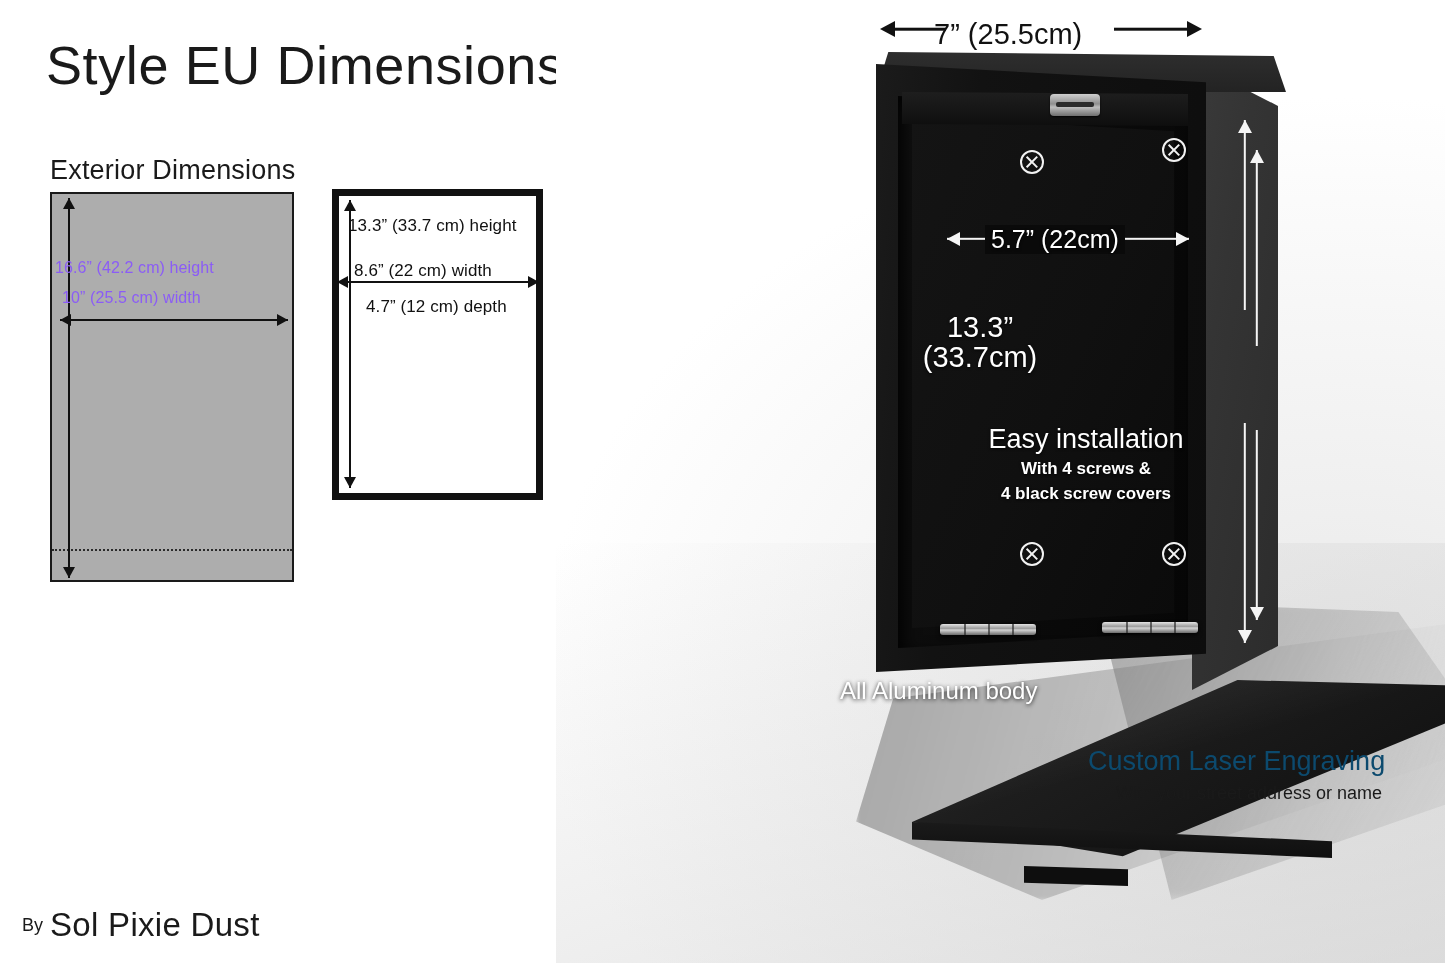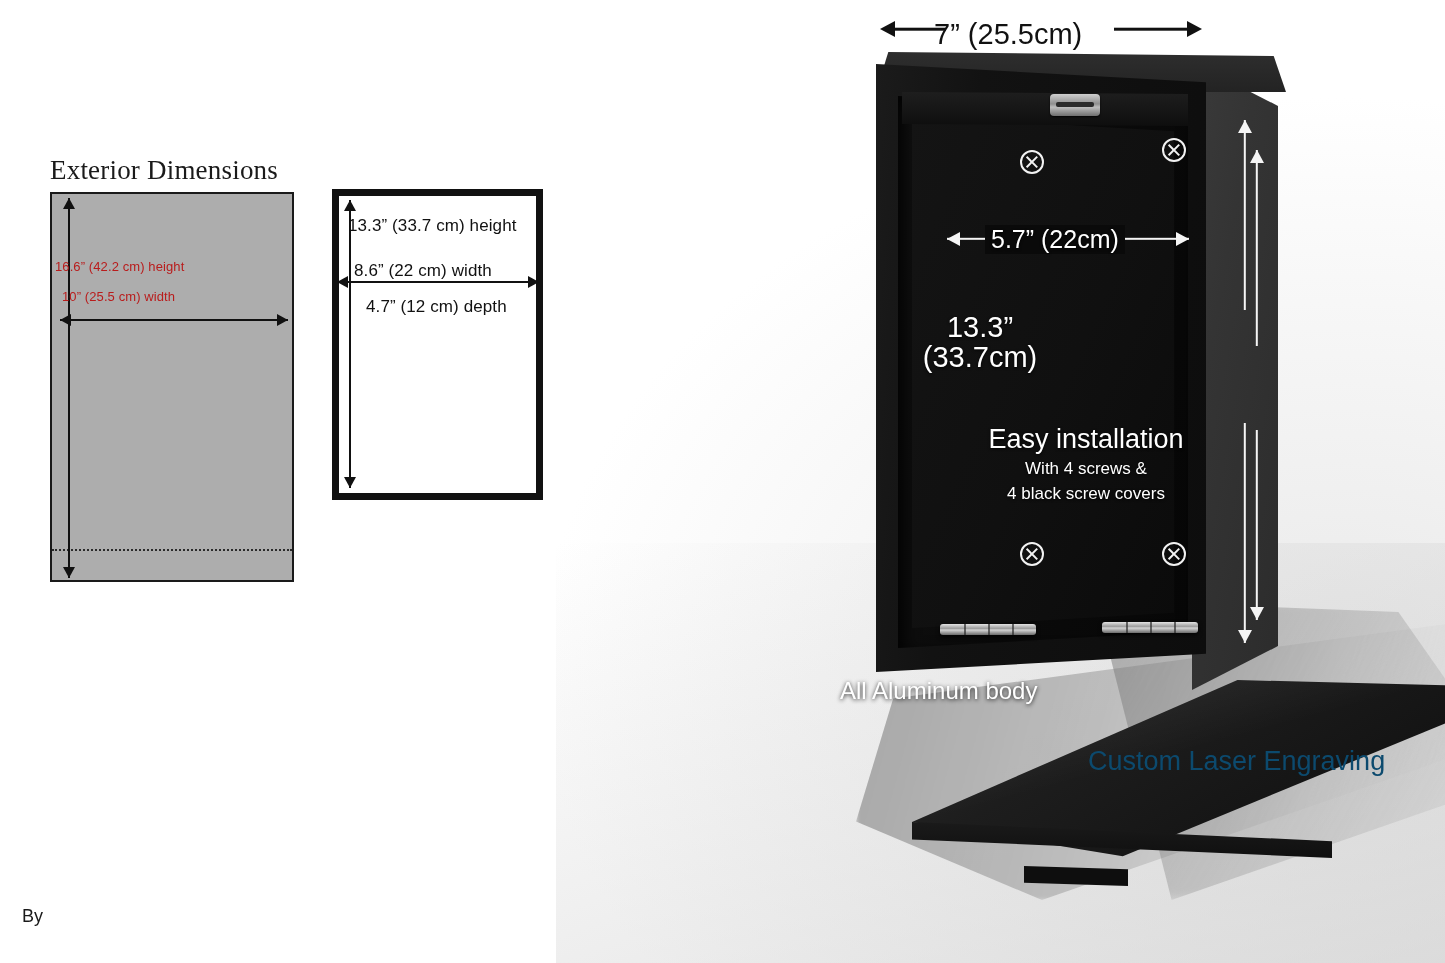--- a/index.html
+++ b/index.html
@@ -14,21 +14,21 @@
   
   .title{
     position:absolute;left:46px;top:34px;
     font-size:54px;font-weight:300;letter-spacing:.6px;
     color:#1a1a1a;white-space:nowrap;
   }
 
   
   .panel-head{
     position:absolute;font-size:27px;font-weight:300;color:#1a1a1a;
-    white-space:nowrap;letter-spacing:.2px;font-family:Liberation Serif, serif;
+    white-space:nowrap;letter-spacing:.2px;
   }
   #head-ext{left:50px;top:155px;}
   #head-int{left:320px;top:155px;}
   #head-sec{left:614px;top:152px;}
 
   
   #ext-box{
     position:absolute;left:50px;top:192px;width:244px;height:390px;
     background:#adadad;border:2px solid #1a1a1a;box-sizing:border-box;
   }
@@ -52,21 +52,21 @@
   .h-arrow .shaft{position:absolute;top:50%;left:0;width:100%;height:2px;
      background:#111;transform:translateY(-50%);}
   .h-arrow .head-l,.h-arrow .head-r{
      position:absolute;top:50%;width:0;height:0;transform:translateY(-50%);
      border-top:6px solid transparent;border-bottom:6px solid transparent;}
   .h-arrow .head-l{left:0;border-right:11px solid #111;}
   .h-arrow .head-r{right:0;border-left:11px solid #111;}
   #ext-horz{left:60px;top:313px;width:228px;height:14px;}
 
   .ext-label{
-    position:absolute;font-size:13px;color:#b91c1c;white-space:nowrap;
+    position:absolute;font-size:16px;color:#8b5cf6;white-space:nowrap;
     font-weight:400;letter-spacing:.1px;
   }
   #ext-lab-h{left:55px;top:259px;}
   #ext-lab-w{left:62px;top:289px;}
 
   
   #int-box{
     position:absolute;left:332px;top:189px;width:211px;height:311px;
     background:#ffffff;border:7px solid #111;box-sizing:border-box;
   }
@@ -247,21 +247,21 @@
     font-weight:300;white-space:nowrap;text-shadow:0 1px 3px rgba(0,0,0,.9);
     background:linear-gradient(#0a0a0a,#0a0a0a);padding:0 6px;
   }
 
   
   #easy-block{
     position:absolute;left:962px;top:424px;width:248px;text-align:center;color:#fff;
     text-shadow:0 1px 3px rgba(0,0,0,.9);
   }
   #easy-block .h{font-size:27px;font-weight:300;line-height:1.15;}
-  #easy-block .s{font-size:17px;font-weight:400;line-height:1.3;margin-top:3px;}
+  #easy-block .s{font-size:17px;font-weight:700;line-height:1.3;margin-top:3px;}
 
   
   #arr-side-top{left:1238px;top:120px;width:14px;height:190px;}
   #arr-side-bot{left:1238px;top:423px;width:14px;height:220px;}
   #lab-166{
     position:absolute;left:1198px;top:316px;width:110px;text-align:center;
     color:#ffffff;font-size:24px;line-height:1.1;font-weight:300;
     text-shadow:0 1px 3px rgba(0,0,0,.9);
   }
 
@@ -319,20 +319,21 @@
   #lab-engrave-sub{
     position:absolute;left:1116px;top:783px;color:#1a1a1a;font-size:18px;font-weight:300;
     white-space:nowrap;
   }
 </style>
 </head>
 <body>
 
 <div id="stage">
 
+  <div class="title">Style EU Dimensions</div>
 
   <div class="panel-head" id="head-ext">Exterior Dimensions</div>
 
   <div id="ext-box"></div>
   <div id="ext-dotted"></div>
 
   <div class="v-arrow" id="ext-vert">
     <div class="shaft"></div>
     <div class="head-up"></div>
     <div class="head-dn"></div>
@@ -379,20 +380,21 @@
     <div class="head-l"></div>
     <div class="head-r"></div>
   </div>
   <div class="sec-label" id="sec-lab-w1">4” (10.2 cm)</div>
   <div class="sec-label" id="sec-lab-w2">width</div>
   <div class="sec-label" id="sec-lab-d1">2.9” (7.5 cm)</div>
   <div class="sec-label" id="sec-lab-d2">depth</div>
 
   <div id="footer">
     <span class="by">By</span>
+    <span class="brand">Sol Pixie Dust</span>
   </div>
 
   <div id="photo">
     <div id="wall-shade"></div>
     <div id="cast-shadow"></div>
     <div id="cast-shadow2"></div>
 
     <div id="cab">
       <div id="cab-side"></div>
       <div id="cab-top"></div>
@@ -470,14 +472,15 @@
 
   </div>
   <div class="w-arrow-v" id="arr-side-bot">
     <div class="shaft"></div>
 
     <div class="hd"></div>
   </div>
 
   <div id="lab-alum">All Aluminum body</div>
   <div id="lab-engrave">Custom Laser Engraving</div>
+  <div id="lab-engrave-sub">With your street address or name</div>
 
 </div>
 
 </body></html>

